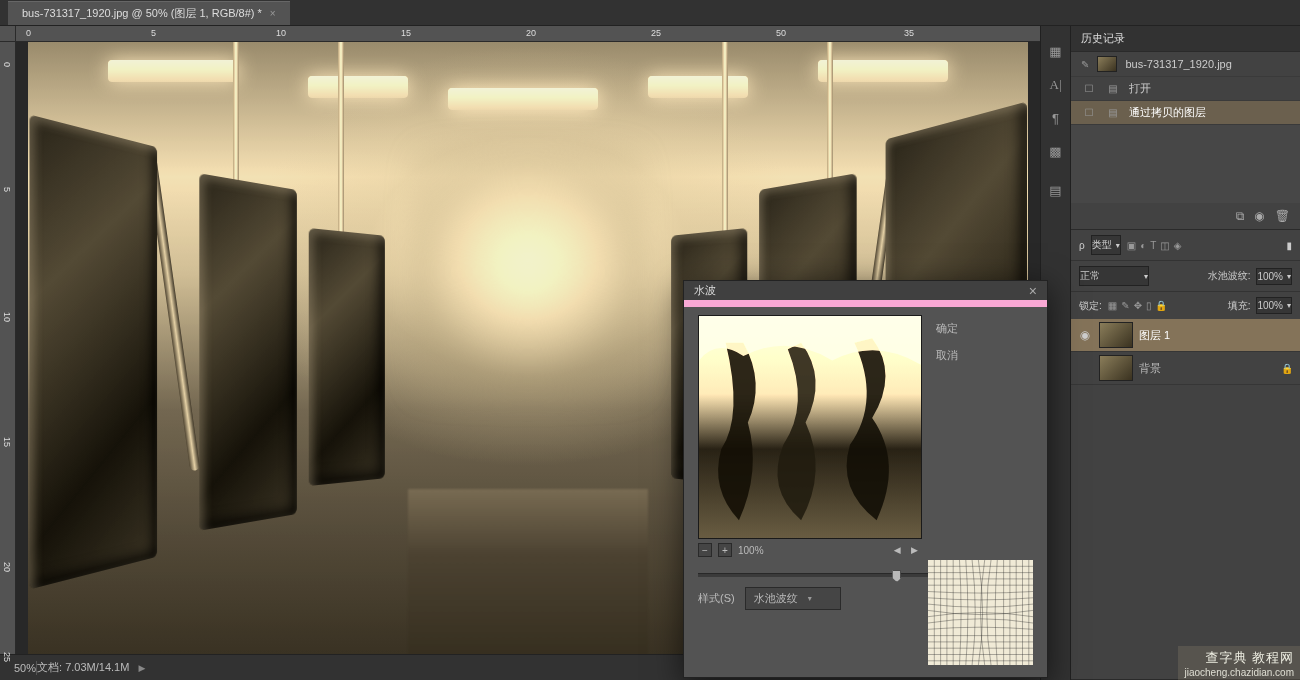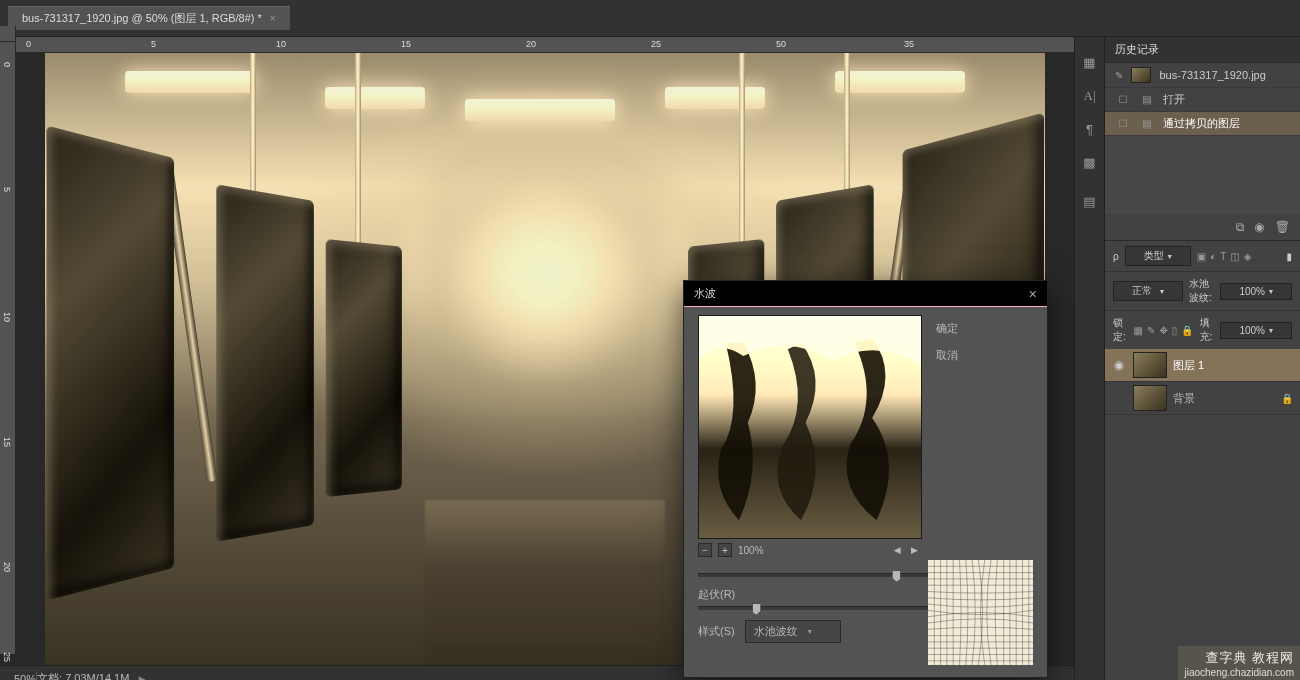--- a/index.html
+++ b/index.html
@@ -1,19 +1,19 @@
 <!DOCTYPE html>
 <html><head>
 <meta charset="utf-8">
 <style>
 *{margin:0;padding:0;box-sizing:border-box;font-family:"Microsoft YaHei",Arial,sans-serif;user-select:none}
 body{background:#323232;width:1300px;height:680px;overflow:hidden;color:#b8b8b8;font-size:11px;position:relative}
 
 
-.doc-tabs{background:#323232;height:37px;display:flex;align-items:center;padding-left:8px;border-bottom:1px solid #222}
+.doc-tabs{background:#323232;height:26px;display:flex;align-items:center;padding-left:8px;border-bottom:1px solid #222}
 .doc-tab{background:#535353;padding:4px 14px;font-size:11px;color:#ddd;border-top:1px solid #666;display:flex;gap:8px;align-items:center}
 .doc-tab .x{color:#999;font-size:10px}
 
 
 .workspace{display:flex;height:654px}
 .canvas-area{flex:1;display:flex;flex-direction:column;background:#282828}
 .ruler-corner{width:16px;height:16px;background:#535353;position:absolute;top:26px;left:0;z-index:2;border-right:1px solid #2a2a2a;border-bottom:1px solid #2a2a2a}
 .ruler-h{height:16px;background:#535353;margin-left:16px;position:relative;border-bottom:1px solid #2a2a2a;display:flex;font-size:9px;color:#ddd}
 .ruler-h span{position:absolute;top:2px}
 .ruler-v{width:16px;background:#535353;position:absolute;top:42px;left:0;bottom:26px;border-right:1px solid #2a2a2a;font-size:9px;color:#ddd}
@@ -46,51 +46,51 @@
 
 .status-bar{height:26px;background:#323232;border-top:1px solid #222;display:flex;align-items:center;padding:0 14px;font-size:11px;color:#bbb}
 .status-bar .sep{width:1px;height:14px;background:#555}
 .status-bar .arrow{color:#888;font-size:9px;margin-left:6px}
 
 
 .ribbon{width:30px;background:#323232;border-left:1px solid #202020;display:flex;flex-direction:column;align-items:center;padding-top:18px;gap:18px;color:#999}
 .ribbon div{cursor:pointer;font-size:13px}
 
 
-.panels{width:196px;background:#424242;border-left:1px solid #202020;display:flex;flex-direction:column}
+.panels{width:230px;background:#424242;border-left:1px solid #202020;display:flex;flex-direction:column}
 .panel{border-bottom:1px solid #2a2a2a}
 .panel-title{background:#323232;padding:5px 10px;font-size:11px;color:#ddd;border-bottom:1px solid #2a2a2a}
 
 .history-list{background:#424242}
 .history-item{display:flex;align-items:center;padding:4px 10px;gap:8px;font-size:11px;color:#ccc;border-bottom:1px solid #3a3a3a;cursor:pointer}
 .history-item.sel{background:#6b604e;color:#fff}
 .history-thumb{width:20px;height:16px;background:linear-gradient(135deg,#8a7d5a,#3a3220);border:1px solid #222}
 .history-icon{width:16px;height:14px;display:flex;align-items:center;justify-content:center;font-size:10px;color:#999}
 .history-filler{height:78px;background:#474747}
 .panel-icons{display:flex;justify-content:flex-end;padding:6px 10px;gap:10px;color:#aaa;font-size:12px;background:#424242}
 
 .tabs{display:flex;background:#323232}
 .tabs div{padding:6px 10px;font-size:11px;color:#bbb;cursor:pointer}
 .tabs div.active{background:#424242;color:#eee}
 
 .layer-opts{display:flex;align-items:center;padding:5px 8px;gap:6px;background:#424242;font-size:10px;color:#ccc}
-.layer-opts .dd{background:#363636;border:1px solid #222;padding:2px 18px;display:flex;align-items:center;gap:4px}
+.layer-opts .dd{background:#363636;border:1px solid #222;padding:2px 0;display:flex;align-items:center;gap:4px}
 .layer-opts-row2{border-top:1px solid #333}
 .lock-icons{display:flex;gap:4px;font-size:10px;color:#999}
 
 .layers-list{background:#424242;flex:1}
 .layer-row{display:flex;align-items:center;padding:3px 6px;gap:6px;font-size:11px;border-bottom:1px solid #363636;cursor:pointer}
 .layer-row.sel{background:#847359;color:#fff}
 .layer-eye{width:16px;font-size:12px;color:#ccc;text-align:center}
 .layer-thumb{width:34px;height:26px;border:1px solid #222;background:linear-gradient(135deg,#8a7d5a,#3a3220)}
 .layer-lock{margin-left:auto;font-size:10px;color:#aaa}
 
 
 .dialog{position:absolute;left:683px;top:280px;width:365px;height:398px;background:#535353;border:1px solid #222;box-shadow:0 8px 30px rgba(0,0,0,0.6);z-index:50}
-.dialog-title{height:26px;background:#000000;border-bottom:1px solid #f9a8d4;display:flex;align-items:center;padding:0 10px;font-size:11px;color:#ddd}
+.dialog-title{height:26px;background:#404040;border-bottom:7px solid #f9a8d4;display:flex;align-items:center;padding:0 10px;font-size:11px;color:#ddd}
 .dialog-title .x{margin-left:auto;color:#aaa;font-size:14px;cursor:pointer}
 .dialog-body{padding:8px 14px;display:flex;gap:14px}
 .preview-box{width:224px;height:224px;background:#2a2a2a;border:1px solid #1a1a1a;position:relative;overflow:hidden}
 .preview-img{width:100%;height:100%;overflow:hidden;position:relative;filter:sepia(0.65) contrast(1.1) brightness(1.05)}
 .preview-img svg{width:100%;height:100%;display:block}
 .prev-zoom{display:flex;align-items:center;gap:6px;padding:4px 0;font-size:10px;color:#bbb}
 .prev-zoom .btn{width:14px;height:14px;background:#454545;border:1px solid #2a2a2a;display:flex;align-items:center;justify-content:center;cursor:pointer}
 .prev-zoom .tri{font-size:9px;letter-spacing:4px}
 
 .dlg-right{display:flex;flex-direction:column;gap:12px;padding-top:6px}
@@ -316,29 +316,20 @@
       <span class="dlg-btn">取消</span>
     </div>
   </div>
 
   <div class="dlg-controls">
     <div class="ctrl-row">
       <div class="slider">
         <div class="slider-thumb" style="left:58%"></div>
       </div>
     </div>
-    <div class="ctrl-row">
-      <div class="ctrl-top">
-        <span>起伏(R)</span>
-        <span>5</span>
-      </div>
-      <div class="slider">
-        <div class="slider-thumb" style="left:16%"></div>
-      </div>
-    </div>
     <div class="style-row">
       <span>样式(S)</span>
       <span class="style-dd">
         <span>水池波纹</span>
         <span class="car">▾</span>
       </span>
     </div>
   </div>
 
   <div class="wire-preview">

